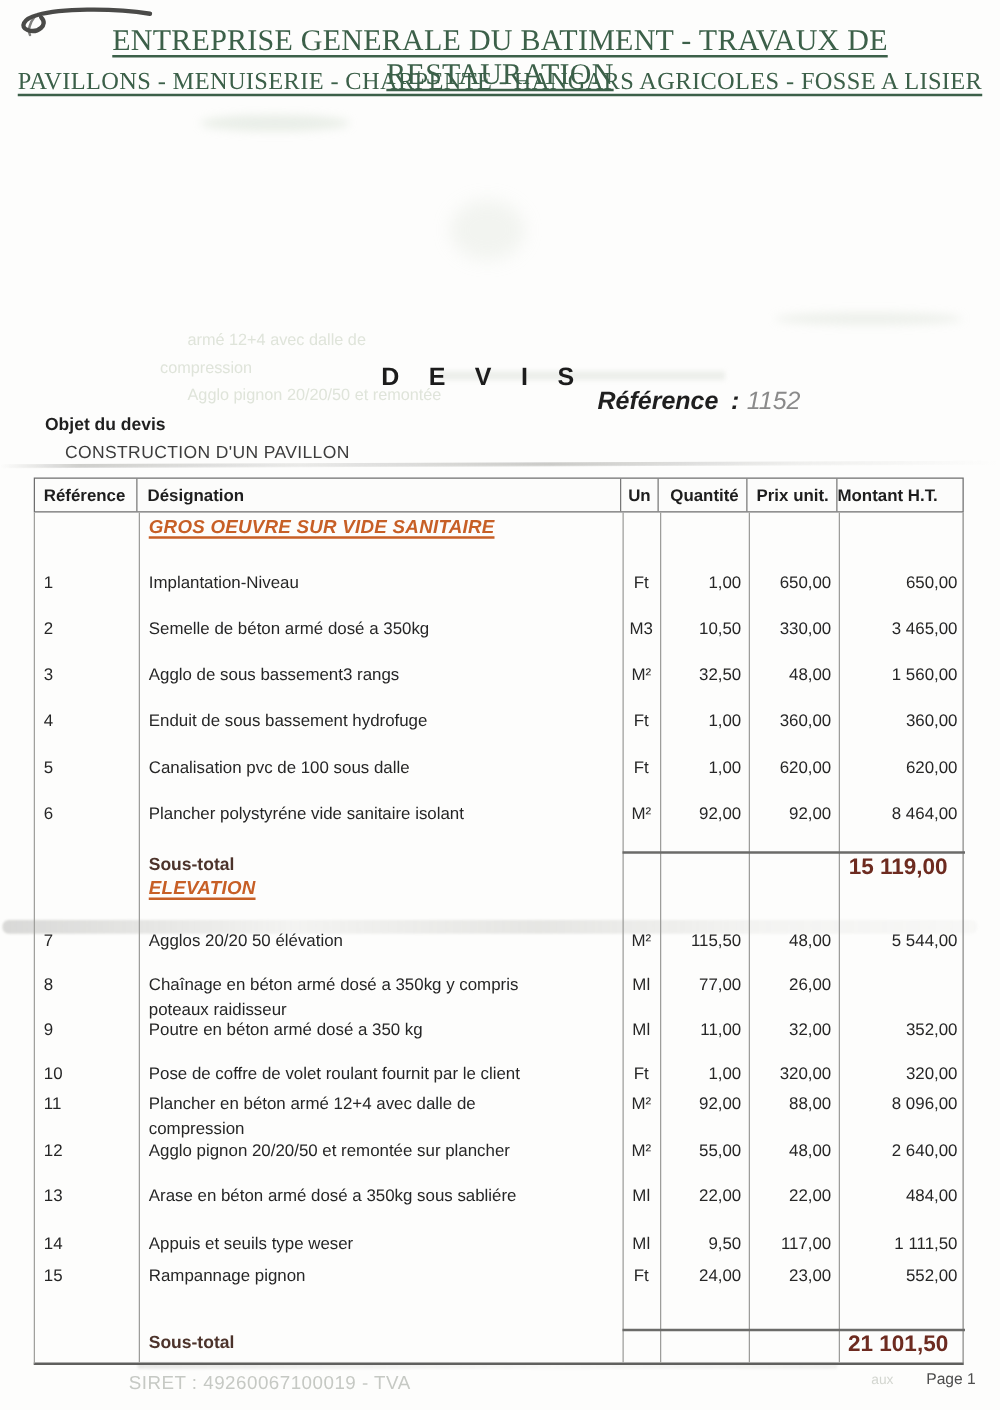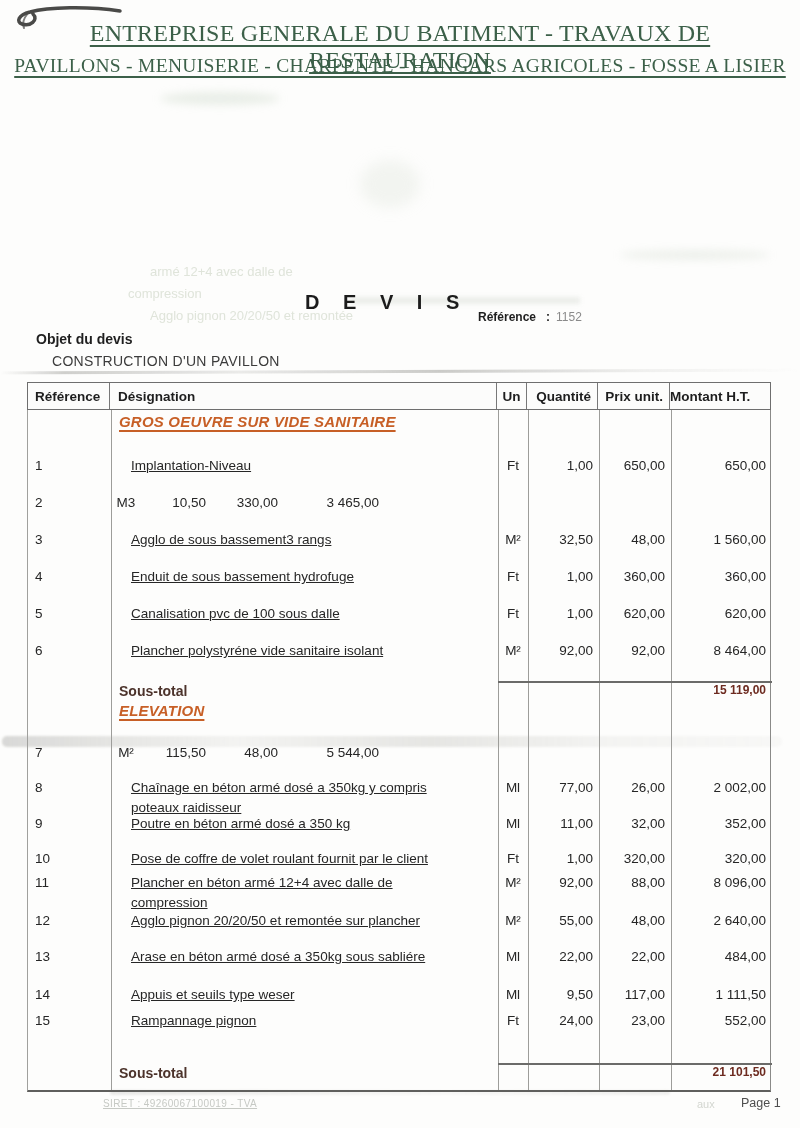--- a/index.html
+++ b/index.html
@@ -23,21 +23,21 @@
   .gblob { position:absolute; border-radius:50%; filter:blur(4px); }
   .gb1 { left:160px; top:92px;  width:120px; height:13px; background:rgba(190,205,185,.30); }
   .gb2 { left:360px; top:160px; width:60px;  height:48px; background:rgba(200,210,195,.20); filter:blur(7px); }
   .gb3 { left:620px; top:250px; width:150px; height:10px; background:rgba(195,205,190,.26); }
   .gline { position:absolute; left:350px; top:297px; width:230px; height:7px;
            background:rgba(170,178,165,.20); filter:blur(2px); }
 
   
   .devis { position:absolute; left:305px; top:291px; font-size:20px; font-weight:bold;
            letter-spacing:9px; color:#1c1c1c; }
-  .ref-line { position:absolute; left:478px; top:310px; font-size:12px; color:#1f1f1f; }
+  .ref-line { position:absolute; left:478px; top:310px; font-size:20px; color:#1f1f1f;font-style:italic; }
   .ref-label, .ref-sep { font-weight:bold; }
   .ref-sep { margin:0 6px 0 10px; }
   .ref-val { color:#8a8a8a; }
   .objet-label { position:absolute; left:36px; top:331px; font-size:14px; font-weight:bold; color:#1f1f1f; }
   .objet-value { position:absolute; left:52px; top:353px; font-size:14px; color:#3c3c3c; letter-spacing:.3px; }
 
   
   .crease1 { position:absolute; left:0; top:370px; width:800px; height:3px; border-radius:2px;
              background:linear-gradient(90deg, rgba(0,0,0,0), rgba(120,120,115,.35) 8%,
                rgba(120,120,115,.14) 30%, rgba(120,120,115,.38) 55%,
@@ -66,36 +66,36 @@
 
   .tbody { position:absolute; left:0; top:28px; width:744px; height:682px;
            border-left:1px solid #a0a09d; border-right:1px solid #8a8a88;
            border-bottom:2px solid #5f5f5d; }
   .vl { position:absolute; top:0; bottom:0; width:1px; background:#9d9d9a; }
   .vl1{ left:83px; } .vl2{ left:470px; } .vl3{ left:500px; } .vl4{ left:571px; } .vl5{ left:643px; }
 
   .trow { position:absolute; left:0; width:744px; display:flex; color:#262626; line-height:20px; }
   .c { flex:none; }
   .c-ref  { width:83px;  padding-left:7px; }
-  .c-des  { width:387px; padding-left:20px; white-space:pre-line;text-decoration:underline; }
+  .c-des  { width:387px; padding-left:8px; white-space:pre-line; }
   .c-un   { width:30px;  text-align:center; }
   .c-qty  { width:71px;  text-align:right; padding-right:6px; }
   .c-price{ width:72px;  text-align:right; padding-right:6px; }
   .c-amt  { width:101px; text-align:right; padding-right:6px; }
 
   .sec-title { position:absolute; left:91px; font-size:15px; font-weight:bold; font-style:italic;
                color:var(--orange,#c75f26); text-decoration:underline;
                text-decoration-thickness:1.5px; text-underline-offset:3px; letter-spacing:.2px; }
   .sub-rule  { position:absolute; left:470px; width:274px; height:1.5px; background:#6b6b69; }
   .sub-label { position:absolute; left:91px; font-size:14px; font-weight:bold; color:var(--subtotal,#4c332b); }
-  .sub-amt   { position:absolute; left:643px; width:101px; text-align:right; padding-right:6px;
-               font-size:12px; font-weight:bold; color:var(--amount,#6d2b20); }
-
-  
-  .siret { position:absolute; left:103px; top:1098px; font-size:10px; color:#c6c9c4; letter-spacing:.4px;text-decoration:underline; }
+  .sub-amt   { position:absolute; left:643px; width:101px; text-align:center; padding-right:6px;
+               font-size:18px; font-weight:bold; color:var(--amount,#6d2b20); }
+
+  
+  .siret { position:absolute; left:103px; top:1098px; font-size:15px; color:#c6c9c4; letter-spacing:.4px; }
   .foot-frag { position:absolute; left:697px; top:1098px; font-size:11px; color:#d3d6d0; }
   .page-num { position:absolute; left:741px; top:1096px; font-size:12.5px; color:#4e4e4e; }
 </style>
 </head>
 <body>
 
 <div class="page">
 
   <svg class="scribble" width="120" height="50" viewBox="0 0 120 50">
     <path d="M112,9 C80,4 40,5 22,10 C10,13 8,20 14,22 C22,25 31,18 25,12" fill="none" stroke="#4a4a48" stroke-width="3.5" stroke-linecap="round"></path>
@@ -145,20 +145,21 @@
         <div class="trow" style="top: 46px;">
     <div class="c c-ref">1</div>
     <div class="c c-des">Implantation-Niveau</div>
     <div class="c c-un">Ft</div>
     <div class="c c-qty">1,00</div>
     <div class="c c-price">650,00</div>
     <div class="c c-amt">650,00</div>
   </div>
         <div class="trow" style="top: 83px;">
     <div class="c c-ref">2</div>
+    <div class="c c-des">Semelle de béton armé dosé a 350kg</div>
     <div class="c c-un">M3</div>
     <div class="c c-qty">10,50</div>
     <div class="c c-price">330,00</div>
     <div class="c c-amt">3 465,00</div>
   </div>
         <div class="trow" style="top: 120px;">
     <div class="c c-ref">3</div>
     <div class="c c-des">Agglo de sous bassement3 rangs</div>
     <div class="c c-un">M²</div>
     <div class="c c-qty">32,50</div>
@@ -188,33 +189,33 @@
     <div class="c c-qty">92,00</div>
     <div class="c c-price">92,00</div>
     <div class="c c-amt">8 464,00</div>
   </div>
         <div class="sub-rule" style="top: 271px;"></div>
         <div class="sub-label" style="top: 273px;">Sous-total</div>
         <div class="sub-amt" style="top: 273px;">15 119,00</div>
         <div class="sec-title" style="top: 292px;">ELEVATION</div>
         <div class="trow" style="top: 333px;">
     <div class="c c-ref">7</div>
+    <div class="c c-des">Agglos 20/20 50 élévation</div>
     <div class="c c-un">M²</div>
     <div class="c c-qty">115,50</div>
     <div class="c c-price">48,00</div>
     <div class="c c-amt">5 544,00</div>
   </div>
         <div class="trow" style="top: 368px;">
     <div class="c c-ref">8</div>
     <div class="c c-des">Chaînage en béton armé dosé a 350kg y compris
 poteaux raidisseur</div>
     <div class="c c-un">Ml</div>
     <div class="c c-qty">77,00</div>
     <div class="c c-price">26,00</div>
-    <div class="c c-amt">2 002,00</div>
   </div>
         <div class="trow" style="top: 404px;">
     <div class="c c-ref">9</div>
     <div class="c c-des">Poutre en béton armé dosé a 350 kg</div>
     <div class="c c-un">Ml</div>
     <div class="c c-qty">11,00</div>
     <div class="c c-price">32,00</div>
     <div class="c c-amt">352,00</div>
   </div>
         <div class="trow" style="top: 439px; justify-content: flex-end;">

